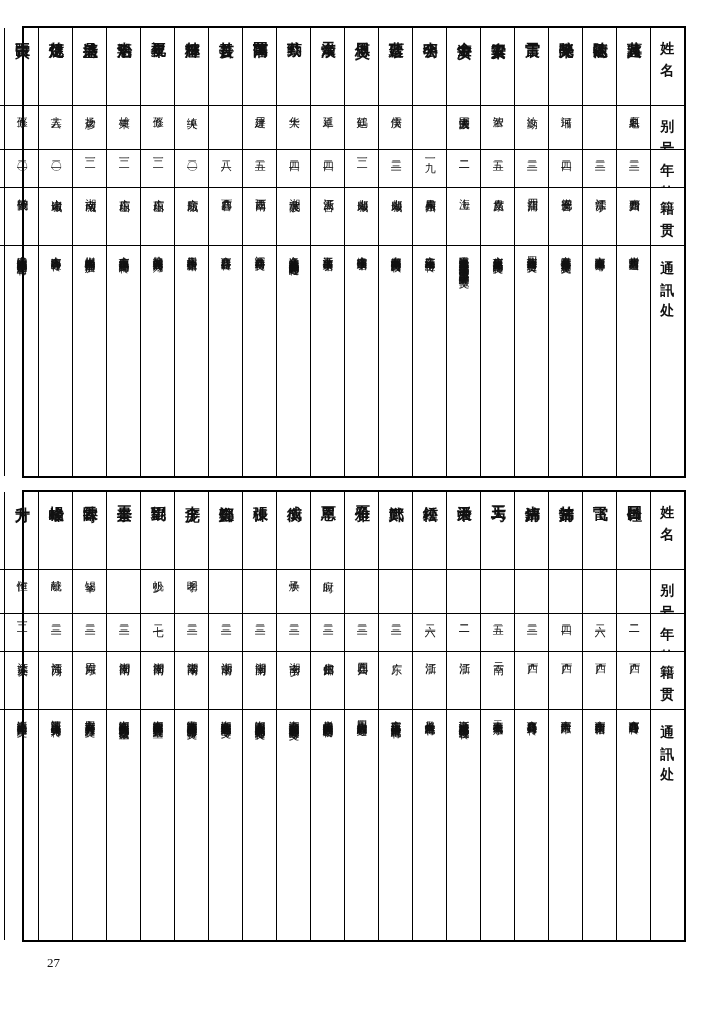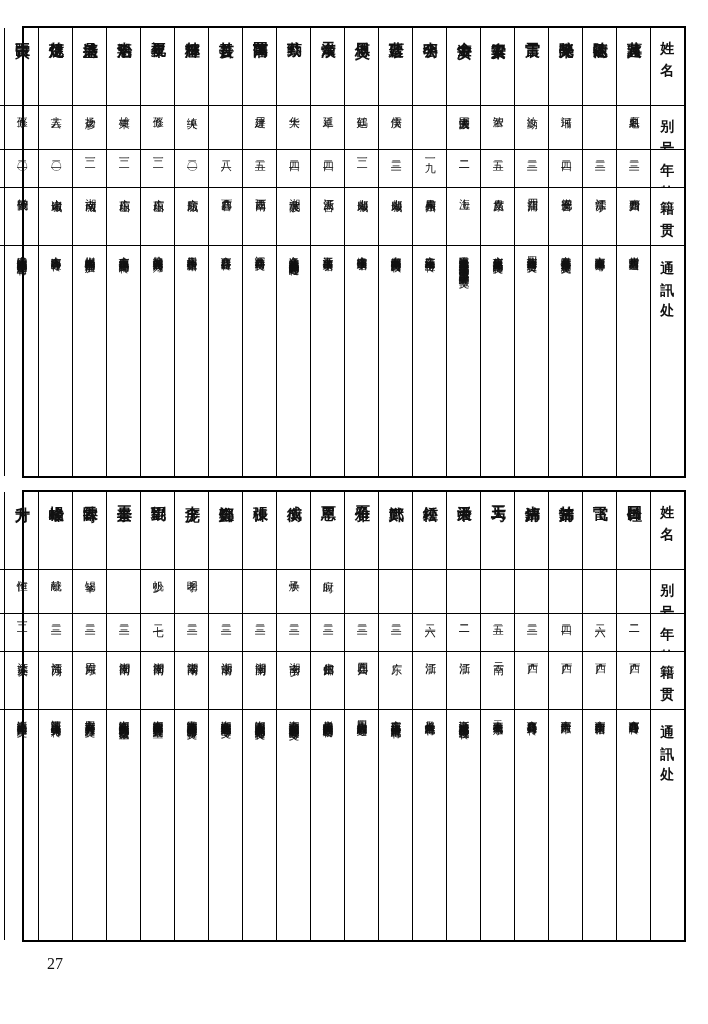--- a/index.html
+++ b/index.html
@@ -80,21 +80,21 @@
   .native .v-wrap{ font-size:11px; }
   .addr .v-wrap{ font-size:10.5px; }
 
   .hdr-col .cell .v{ font-size:14px; font-weight:bold; letter-spacing:3px;}
   .hdr-col{ width:34px; }
   .data-col{ width:34px; }
 
   .page-num{
     position:absolute;
     left:47px; top:955px;
-    font-size:16px;
+    font-size:13px;
     font-family:"Liberation Serif",serif;
     color:#111;
   }
 </style>
 </head>
 <body>
 
 <div class="page">
 
   <div class="table-block" id="block-top">

